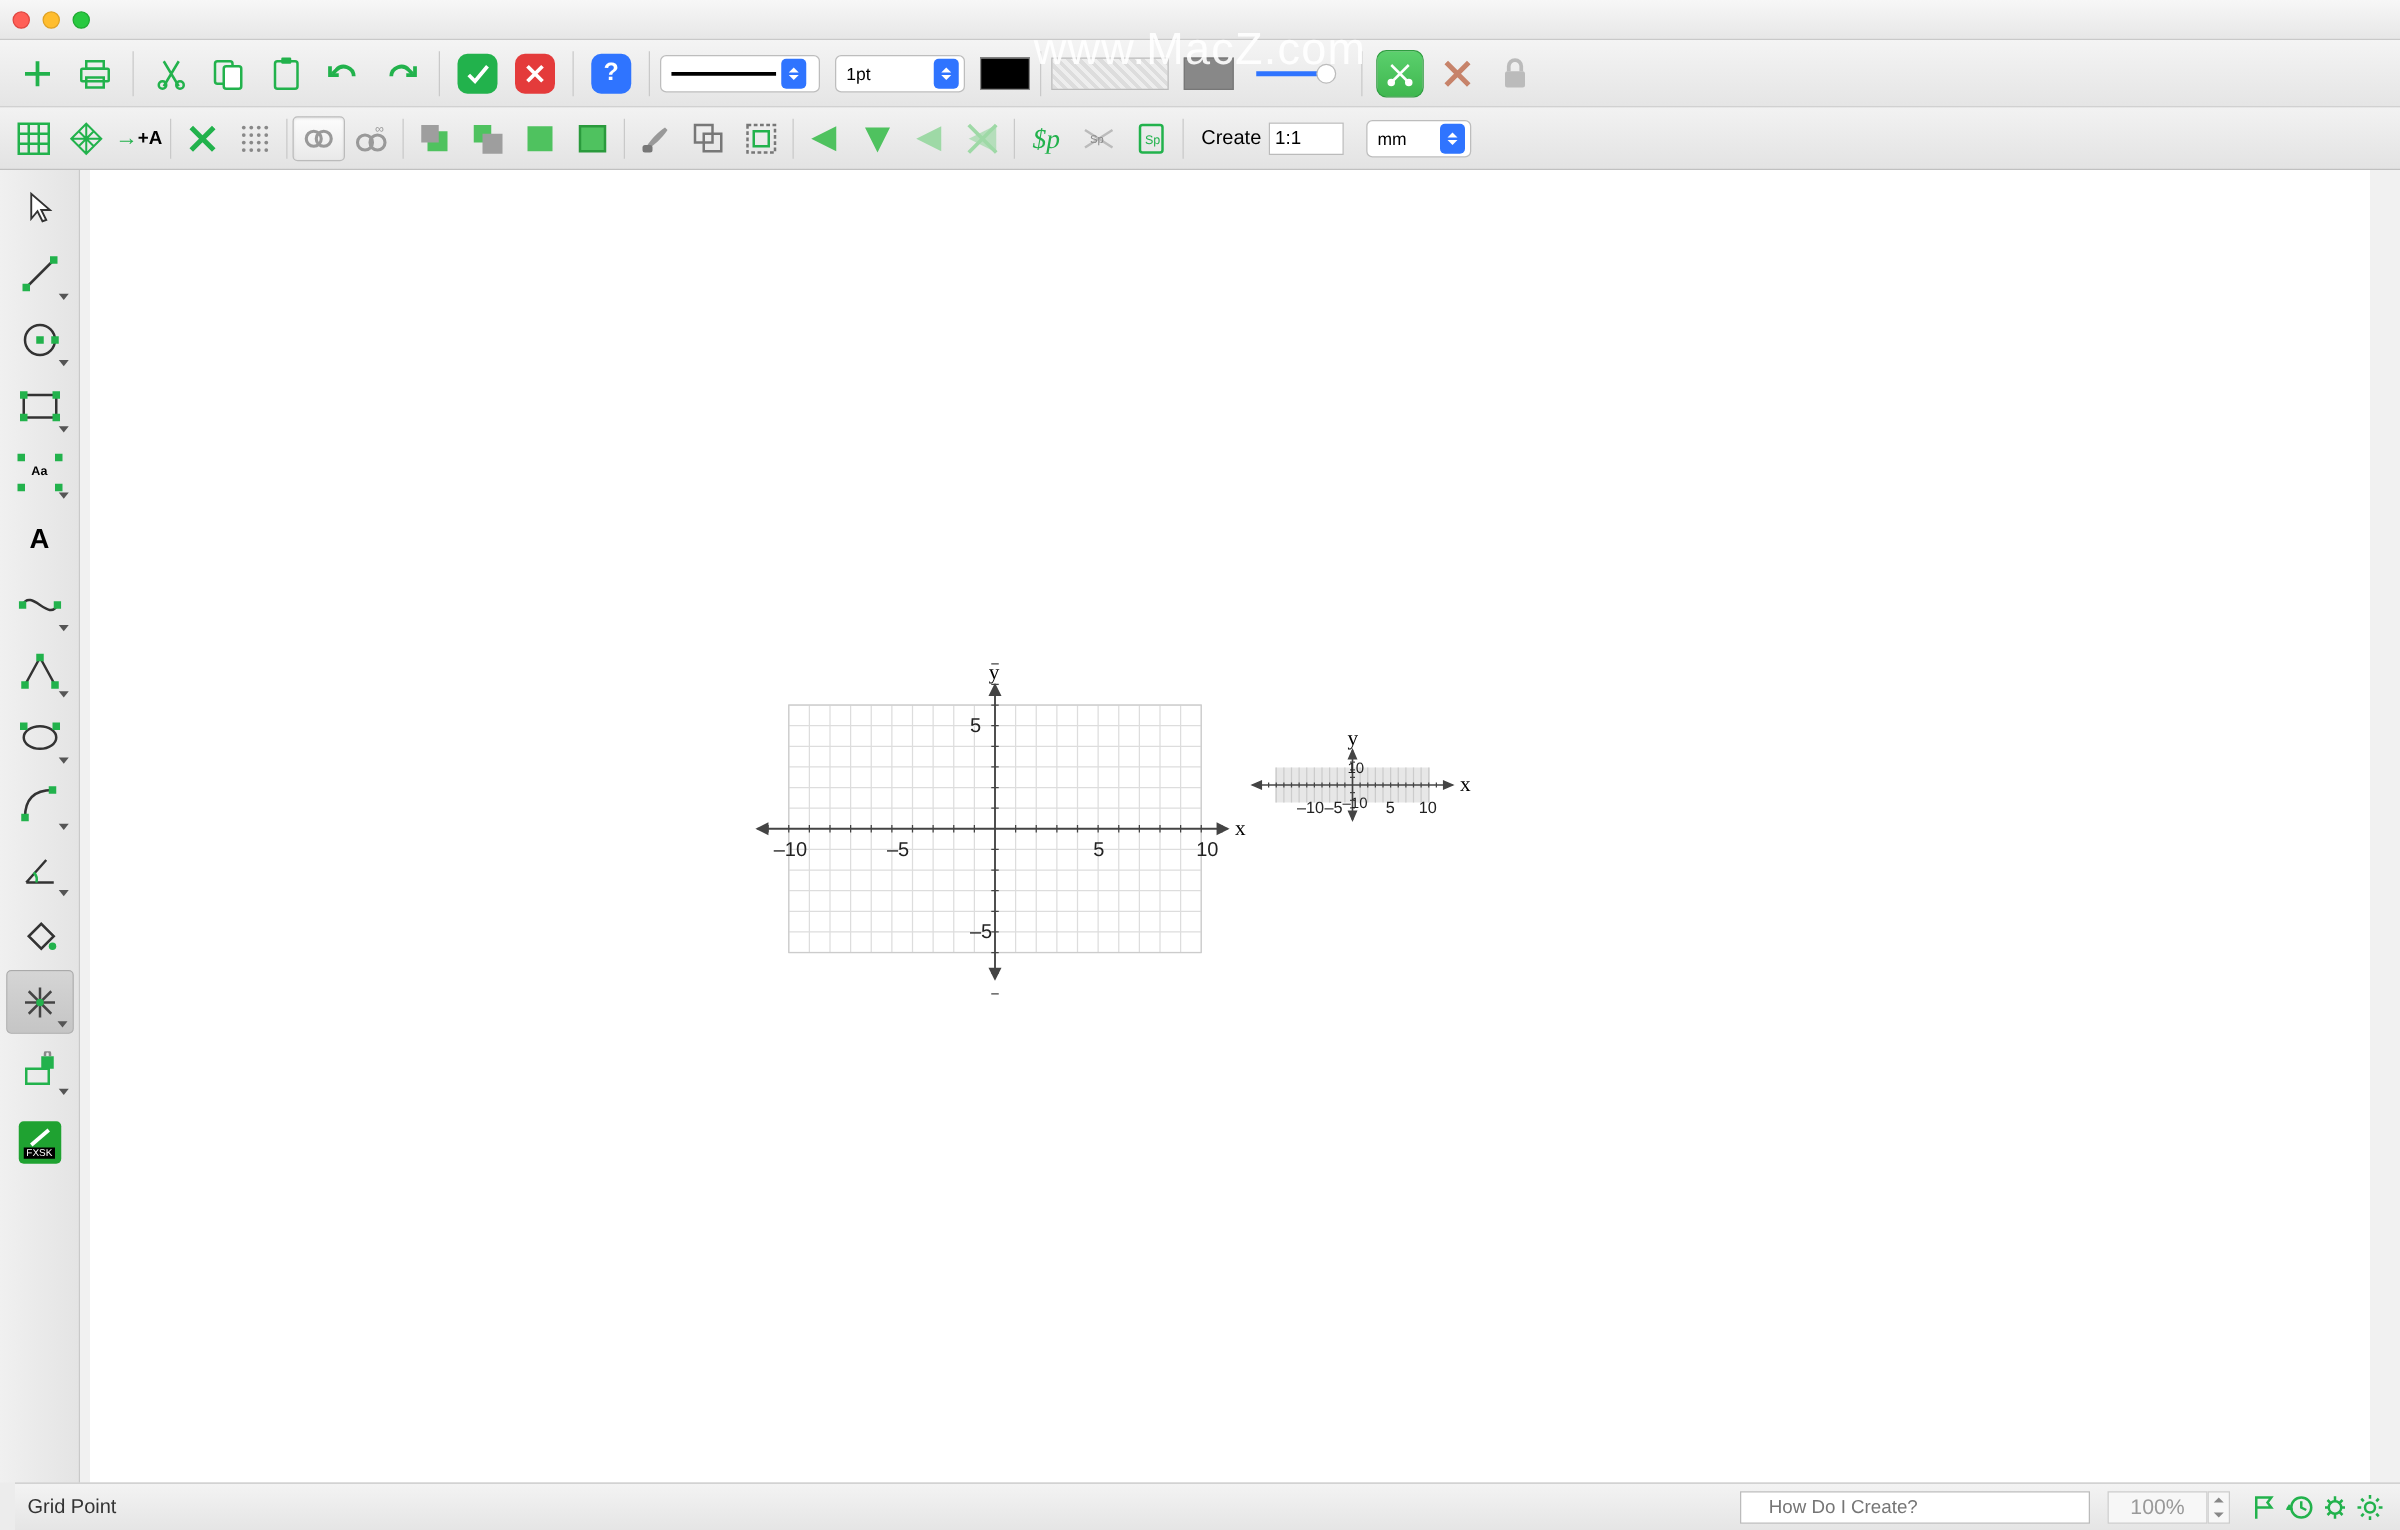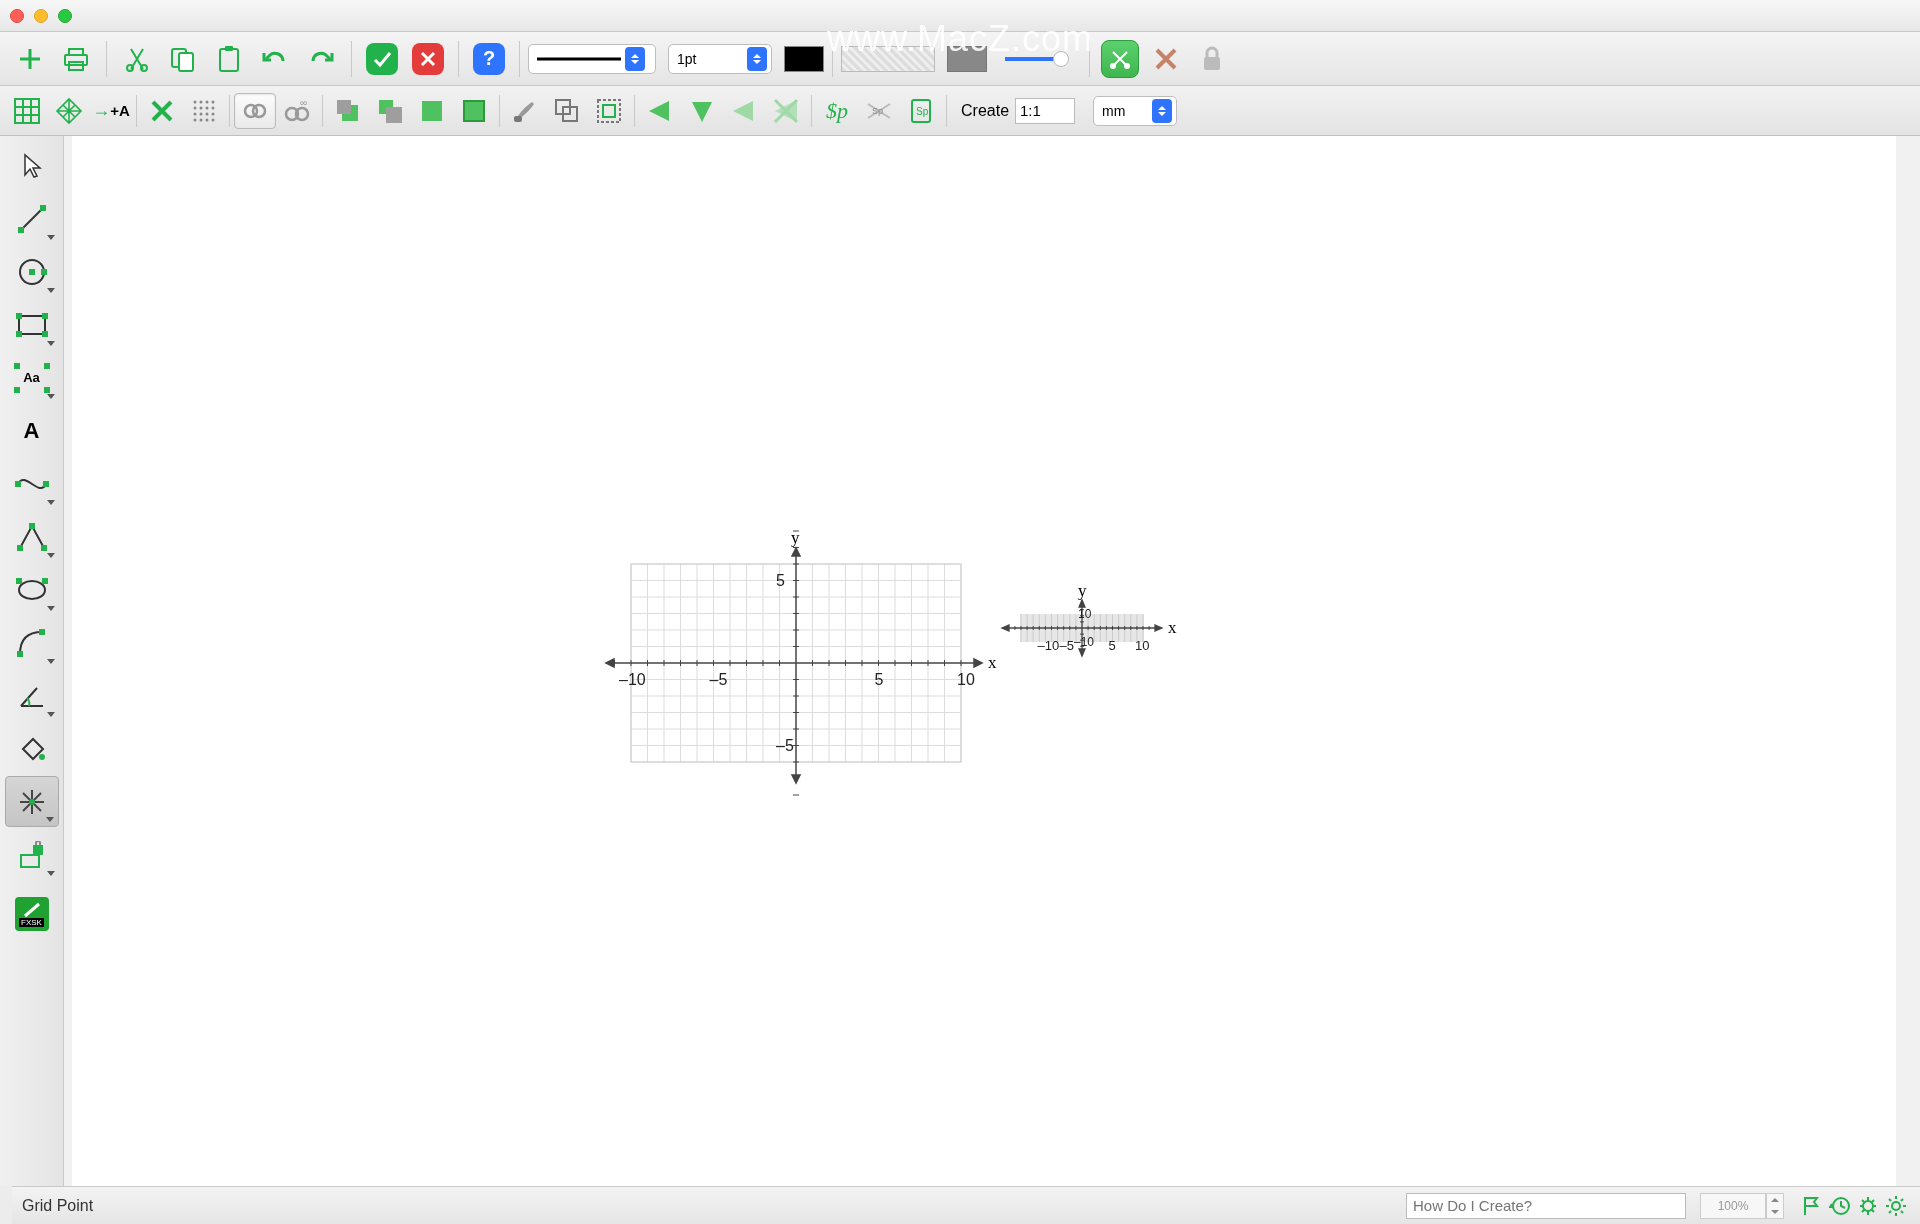--- a/index.html
+++ b/index.html
@@ -57,22 +57,22 @@
 .ltool.active { background:linear-gradient(#d5d5d5,#c5c5c5); border:1px solid #aaa;}
 .ltool .dd-caret { position:absolute; right:4px; bottom:4px; width:0; height:0; border-left:4px solid transparent; border-right:4px solid transparent; border-top:5px solid #555;}
 
 
 .canvas-wrap { position:absolute; left:64px; top:136px; right:0; bottom:38px; background:#f1f1f1; overflow:hidden;}
 .page { position:absolute; left:8px; top:0; width:1824px; height:100%; background:#fff; }
 
 
 .statusbar { position:absolute; left:12px; right:0; bottom:0; height:38px; background:linear-gradient(#f3f3f3,#e5e5e5); border-top:1px solid #c9c9c9; display:flex; align-items:center; padding:0 10px; font-size:16px; color:#333;}
 .statusbar .spacer { flex:1;}
-.status-input { width:280px; height:26px; border:1px solid #bbb; padding:0 6px; font-size:15px; color:#888; background:#fff;}
-.zoom-box { width:66px; height:26px; border:1px solid #ccc; background:#f7f7f7; color:#999; font-size:12px; display:flex; align-items:center; justify-content:center;}
+.status-input { width:280px; height:26px; border:1px solid #bbb; padding:0 22px; font-size:15px; color:#888; background:#fff;}
+.zoom-box { width:80px; height:26px; border:1px solid #ccc; background:#f7f7f7; color:#999; font-size:17px; display:flex; align-items:center; justify-content:center;}
 .stepper { width:18px; height:26px; border:1px solid #ccc; background:#f7f7f7; display:flex; flex-direction:column;}
 .stepper div { flex:1; display:flex; align-items:center; justify-content:center;}
 .stepper div::before { content:""; border-left:4px solid transparent; border-right:4px solid transparent;}
 .stepper div:first-child::before { border-bottom:4px solid #888;}
 .stepper div:last-child::before { border-top:4px solid #888;}
 .status-icon { width:28px; height:28px; display:flex; align-items:center; justify-content:center; color:#22b24c;}
 
 svg { display:block; }
 
 
@@ -378,21 +378,21 @@
     <svg width="34" height="26">
         <rect x="4" y="4" width="26" height="18" fill="none" stroke="#333" stroke-width="2"></rect>
         <rect x="1" y="1" width="6" height="6" fill="#22b24c"></rect>
         <rect x="27" y="1" width="6" height="6" fill="#22b24c"></rect>
         <rect x="1" y="19" width="6" height="6" fill="#22b24c"></rect>
         <rect x="27" y="19" width="6" height="6" fill="#22b24c"></rect>
       </svg>
     <div class="dd-caret"></div>
   </div>
   <div class="ltool">
-    <span style="font-size:13px;font-weight:bold;">Aa</span>
+    <span style="font-size:10px;font-weight:bold;">Aa</span>
     <svg style="position:absolute;" width="40" height="34">
         <rect x="2" y="2" width="6" height="6" fill="#22b24c"></rect>
         <rect x="32" y="2" width="6" height="6" fill="#22b24c"></rect>
         <rect x="2" y="26" width="6" height="6" fill="#22b24c"></rect>
         <rect x="32" y="26" width="6" height="6" fill="#22b24c"></rect>
       </svg>
     <div class="dd-caret"></div>
   </div>
   <div class="ltool">
     <span style="font-size:22px;font-weight:bold;">A</span>

